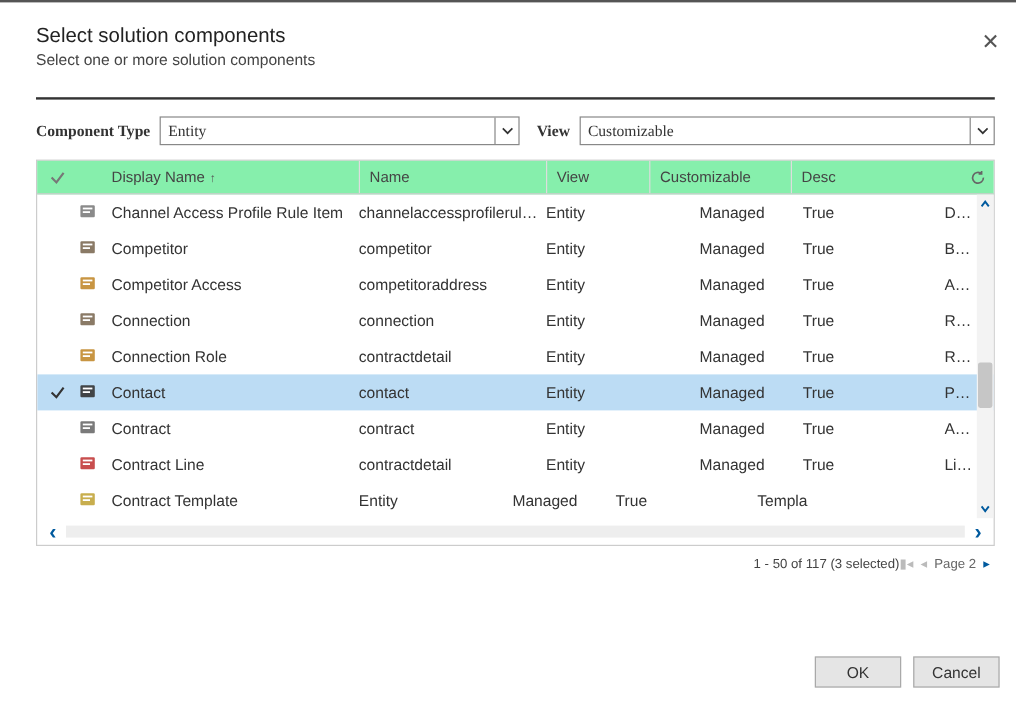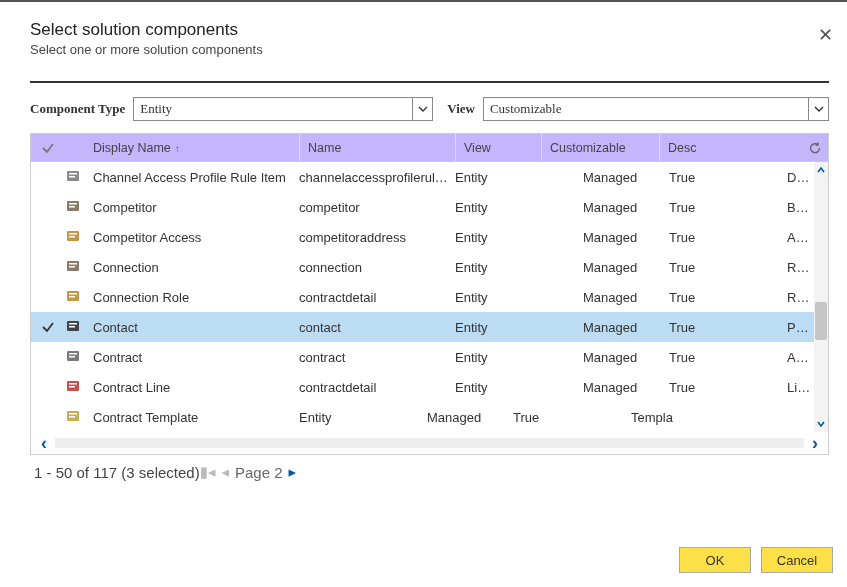--- a/index.html
+++ b/index.html
@@ -13,21 +13,21 @@
   .filters { display:flex; align-items:center; gap:8px; margin-bottom:12px;font-family:Liberation Serif, serif; }
   .filters .lbl { font-weight:600; font-size:13px; }
   .select { position:relative; height:24px; border:1px solid #888; display:flex; align-items:center; padding:0 22px 0 6px; background:#fff; cursor:pointer; }
   .select.type { width:300px; }
   .select.view { flex:1; }
   .select .chev { position:absolute; right:0; top:0; width:20px; height:100%; border-left:1px solid #888; display:flex; align-items:center; justify-content:center; }
   .chev svg { width:10px; height:10px; }
   .view-lbl { font-weight:600; margin-left:6px; }
 
   .grid-wrap { border:1px solid #ccc; position:relative; }
-  .grid-head { display:flex; align-items:center; height:28px; background:#c4b5fd; border-bottom:1px solid #ccc; font-size:12.5px; color:#444; }
+  .grid-head { display:flex; align-items:center; height:28px; background:#86efac; border-bottom:1px solid #ccc; font-size:12.5px; color:#444; }
   .col-check { width:34px; display:flex; justify-content:center; }
   .col-icon  { width:26px; }
   .col-dn    { width:208px; padding-left:2px; }
   .col-name  { width:156px; }
   .col-type  { width:128px; }
   .col-state { width:86px; }
   .col-cust  { width:118px; }
   .col-desc  { flex:1; overflow:hidden; white-space:nowrap; }
   .col-refresh { width:26px; display:flex; justify-content:center; color:#666; }
   .hdiv { border-left:1px solid #ddd; padding-left:8px; height:100%; display:flex; align-items:center; }
@@ -41,26 +41,26 @@
   .ico { width:16px; height:16px; display:inline-block; }
 
   .vscroll { position:absolute; right:0; top:0; width:14px; height:100%; background:#f3f3f3; }
   .vscroll .up, .vscroll .down { height:16px; display:flex; align-items:center; justify-content:center; }
   .vscroll .thumb { position:absolute; top:140px; left:1px; width:12px; height:38px; background:#c6c6c6; border-radius:2px; }
 
   .hscroll { height:22px; display:flex; align-items:center; padding:0 2px; }
   .hscroll .arrow { width:22px; color:#005a9e; font-size:18px; font-weight:bold; display:flex; justify-content:center; cursor:pointer; }
   .hscroll .track { flex:1; height:10px; background:#eee; }
 
-  .pager { display:flex; align-items:center; justify-content:flex-start; padding:8px 4px 0 4px; font-size:15px; color:#444; }
+  .pager { display:flex; align-items:center; justify-content:flex-end; padding:8px 4px 0 4px; font-size:11px; color:#444; }
   .pager .right { display:flex; align-items:center; gap:6px; color:#666; }
   .pager .right .next { color:#005a9e; }
 
   .footer { position:absolute; right:14px; bottom:14px; display:flex; gap:10px; }
-  .btn { min-width:72px; height:26px; border:1px solid #a9a9a9; background:#fde047; display:flex; align-items:center; justify-content:center; cursor:pointer; font-size:13px; color:#333; }
+  .btn { min-width:72px; height:26px; border:1px solid #a9a9a9; background:#e5e5e5; display:flex; align-items:center; justify-content:center; cursor:pointer; font-size:13px; color:#333; }
 
   
   svg.ico path, svg.ico rect, svg.ico circle { stroke:none; }
 </style>
 </head>
 <body>
 <div class="dialog">
 
 <div class="close-x">✕</div>
 

